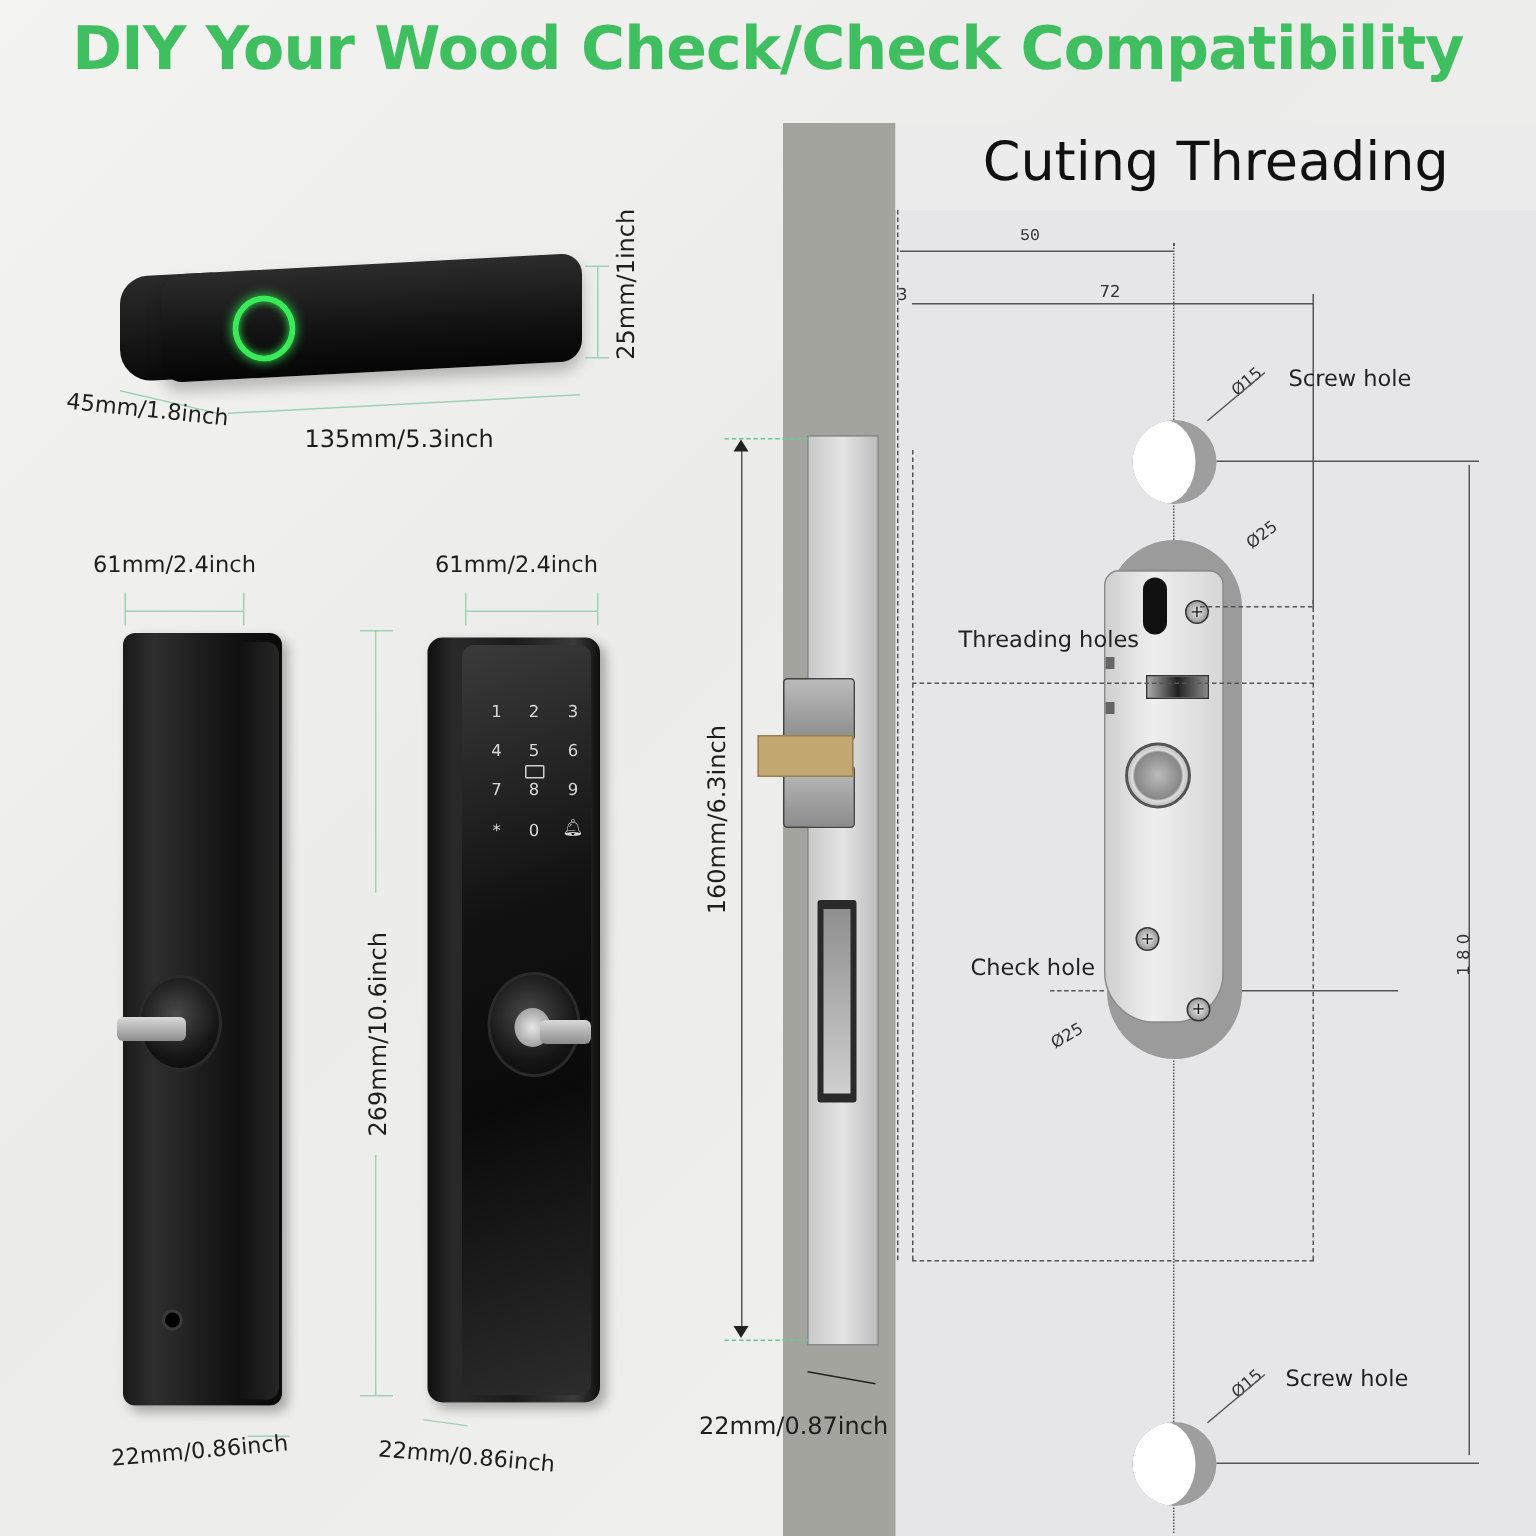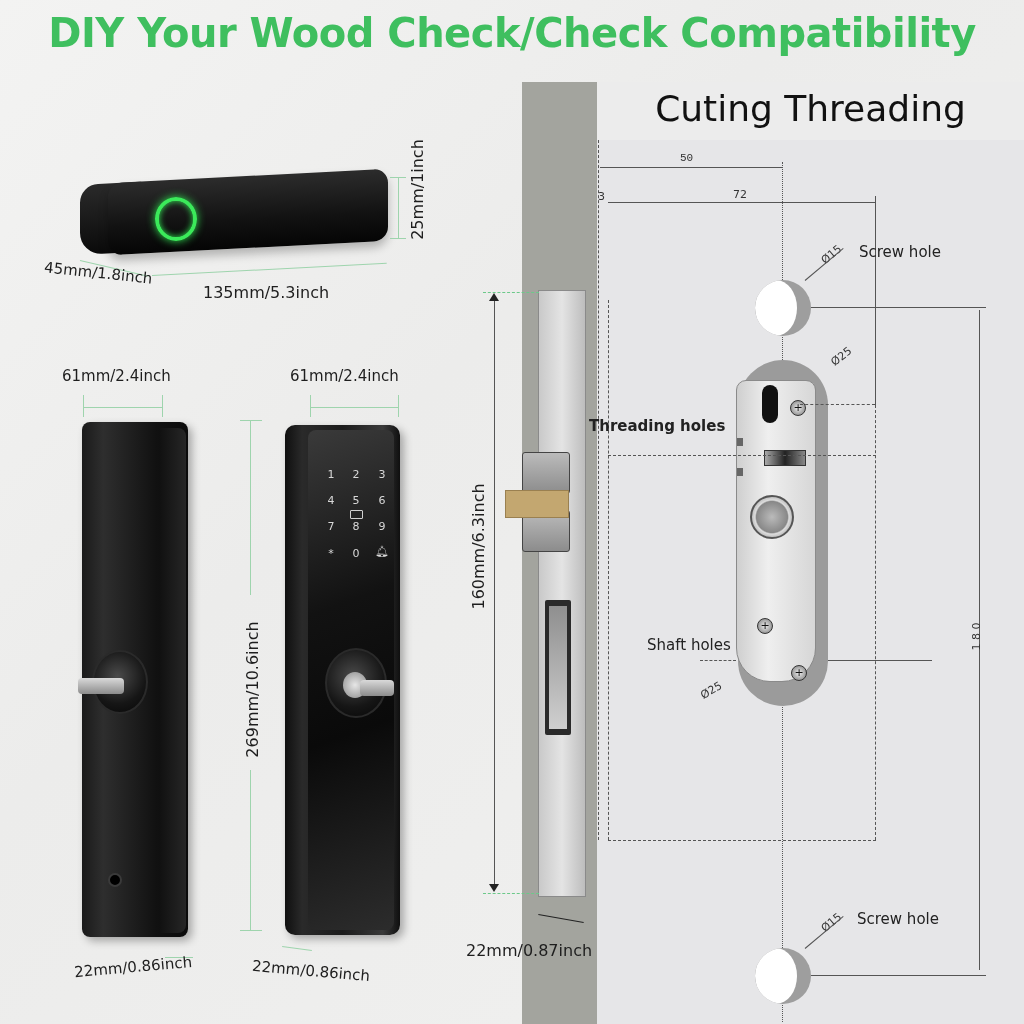--- a/index.html
+++ b/index.html
@@ -190,23 +190,23 @@
   <div class="abs" style="left:737px;top:438px;width:6px;height:8px;background:#666;"></div>
   <div class="abs" style="left:737px;top:468px;width:6px;height:8px;background:#666;"></div>
   <div class="abs" style="left:764px;top:450px;width:40px;height:14px;background:linear-gradient(90deg,#aaa,#222 50%,#888);border:1px solid #333;"></div>
   <div class="abs" style="left:750px;top:495px;width:40px;height:40px;border-radius:50%;background:radial-gradient(circle,#bbb 0%,#888 55%,#ddd 60%,#777 100%);border:2px solid #555;"></div>
   <div class="abs screw" style="left:757px;top:618px;">+</div>
   <div class="abs screw" style="left:791px;top:665px;">+</div>
   <div class="abs dim" style="left:830px;top:350px;transform:rotate(-38deg);">Ø25</div>
 
   <div class="abs dash-h" style="left:800px;top:404px;width:75px;"></div>
   <div class="abs dash-h" style="left:608px;top:455px;width:268px;"></div>
-  <div class="abs caption" style="left:589px;top:417px;font-weight:bold;">Threading holes</div>
-
-  <div class="abs caption" style="left:647px;top:636px;">Shaft holes</div>
+  <div class="abs caption" style="left:639px;top:417px;">Threading holes</div>
+
+  <div class="abs caption" style="left:647px;top:636px;">Check hole</div>
   <div class="abs dash-h" style="left:700px;top:660px;width:36px;"></div>
   <div class="abs thin-h" style="left:828px;top:660px;width:104px;"></div>
   <div class="abs dim" style="left:700px;top:684px;transform:rotate(-30deg);">Ø25</div>
 
   <div class="abs hole-screw" style="left:755px;top:948px;"></div>
   <div class="abs thin-h" style="left:811px;top:975px;width:175px;"></div>
   <div class="abs dim" style="left:820px;top:916px;transform:rotate(-40deg);">Ø15</div>
   <div class="abs thin-h" style="left:805px;top:948px;width:50px;transform:rotate(-40deg);transform-origin:left;"></div>
   <div class="abs caption" style="left:857px;top:910px;">Screw hole</div>
 </div>

